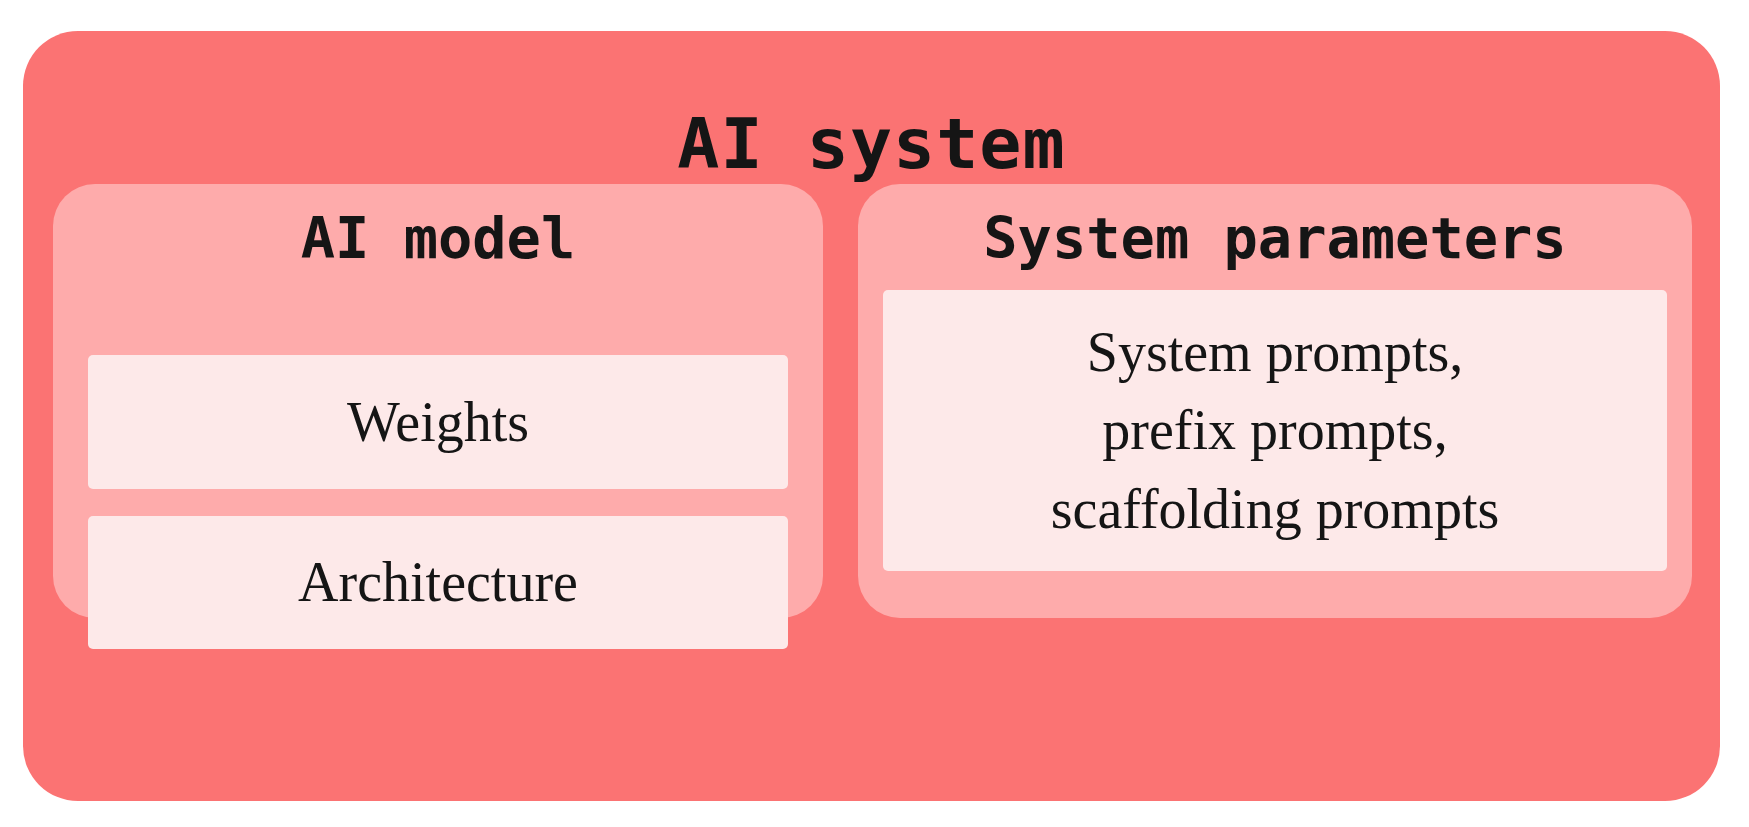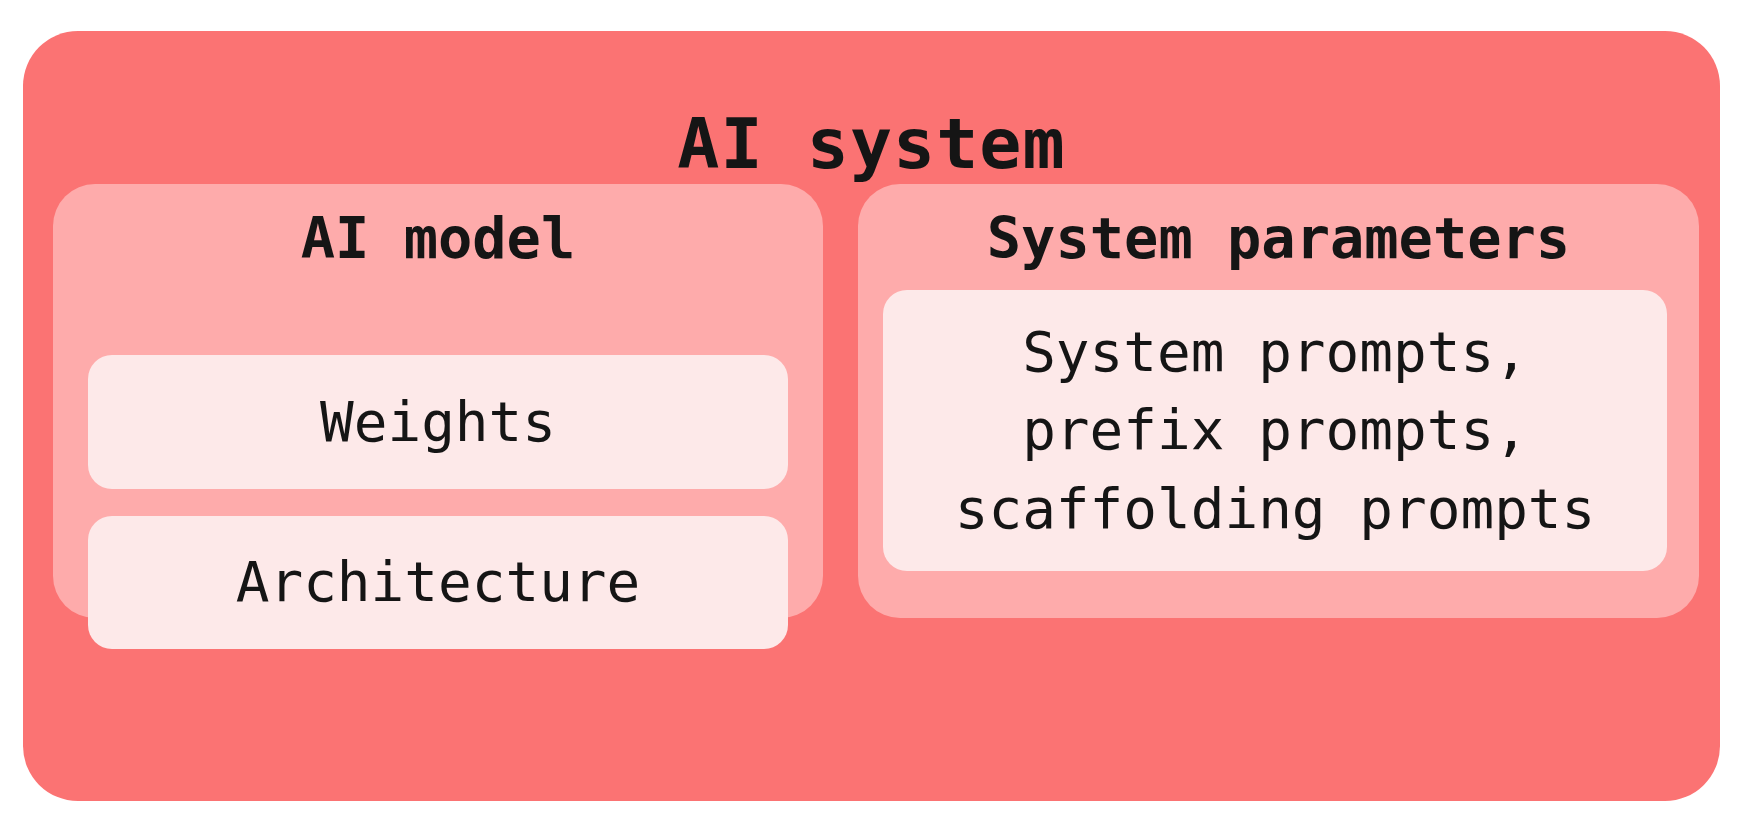--- a/index.html
+++ b/index.html
@@ -43,43 +43,43 @@
     background: var(--panel, #feabab);
     border-radius: 42px;
   }
   .panel-left {
     left: 30px;
     width: 770px;
   }
   .panel-right {
     left: 835px;
     width: 834px;
-    padding-left: 7px;
   }
   .panel-title {
     position: absolute;
     left: 0;
     top: 26px;
     width: 100%;
     text-align: center;
     font-size: 57px;
     font-weight: bold;
     line-height: 1;
   }
   .leaf {
     position: absolute;
     background: var(--leaf, #fde9e9);
-    border-radius: 24px;
+    border-radius: 5px;
     display: flex;
     align-items: center;
     justify-content: center;
     text-align: center;
     font-size: 56px;
     line-height: 1.4;
     white-space: pre-line;
+    font-family: Liberation Serif, serif;
   }
   .leaf-weights {
     left: 35px;
     top: 171px;
     width: 700px;
     height: 134px;
   }
   .leaf-architecture {
     left: 35px;
     top: 332px;

